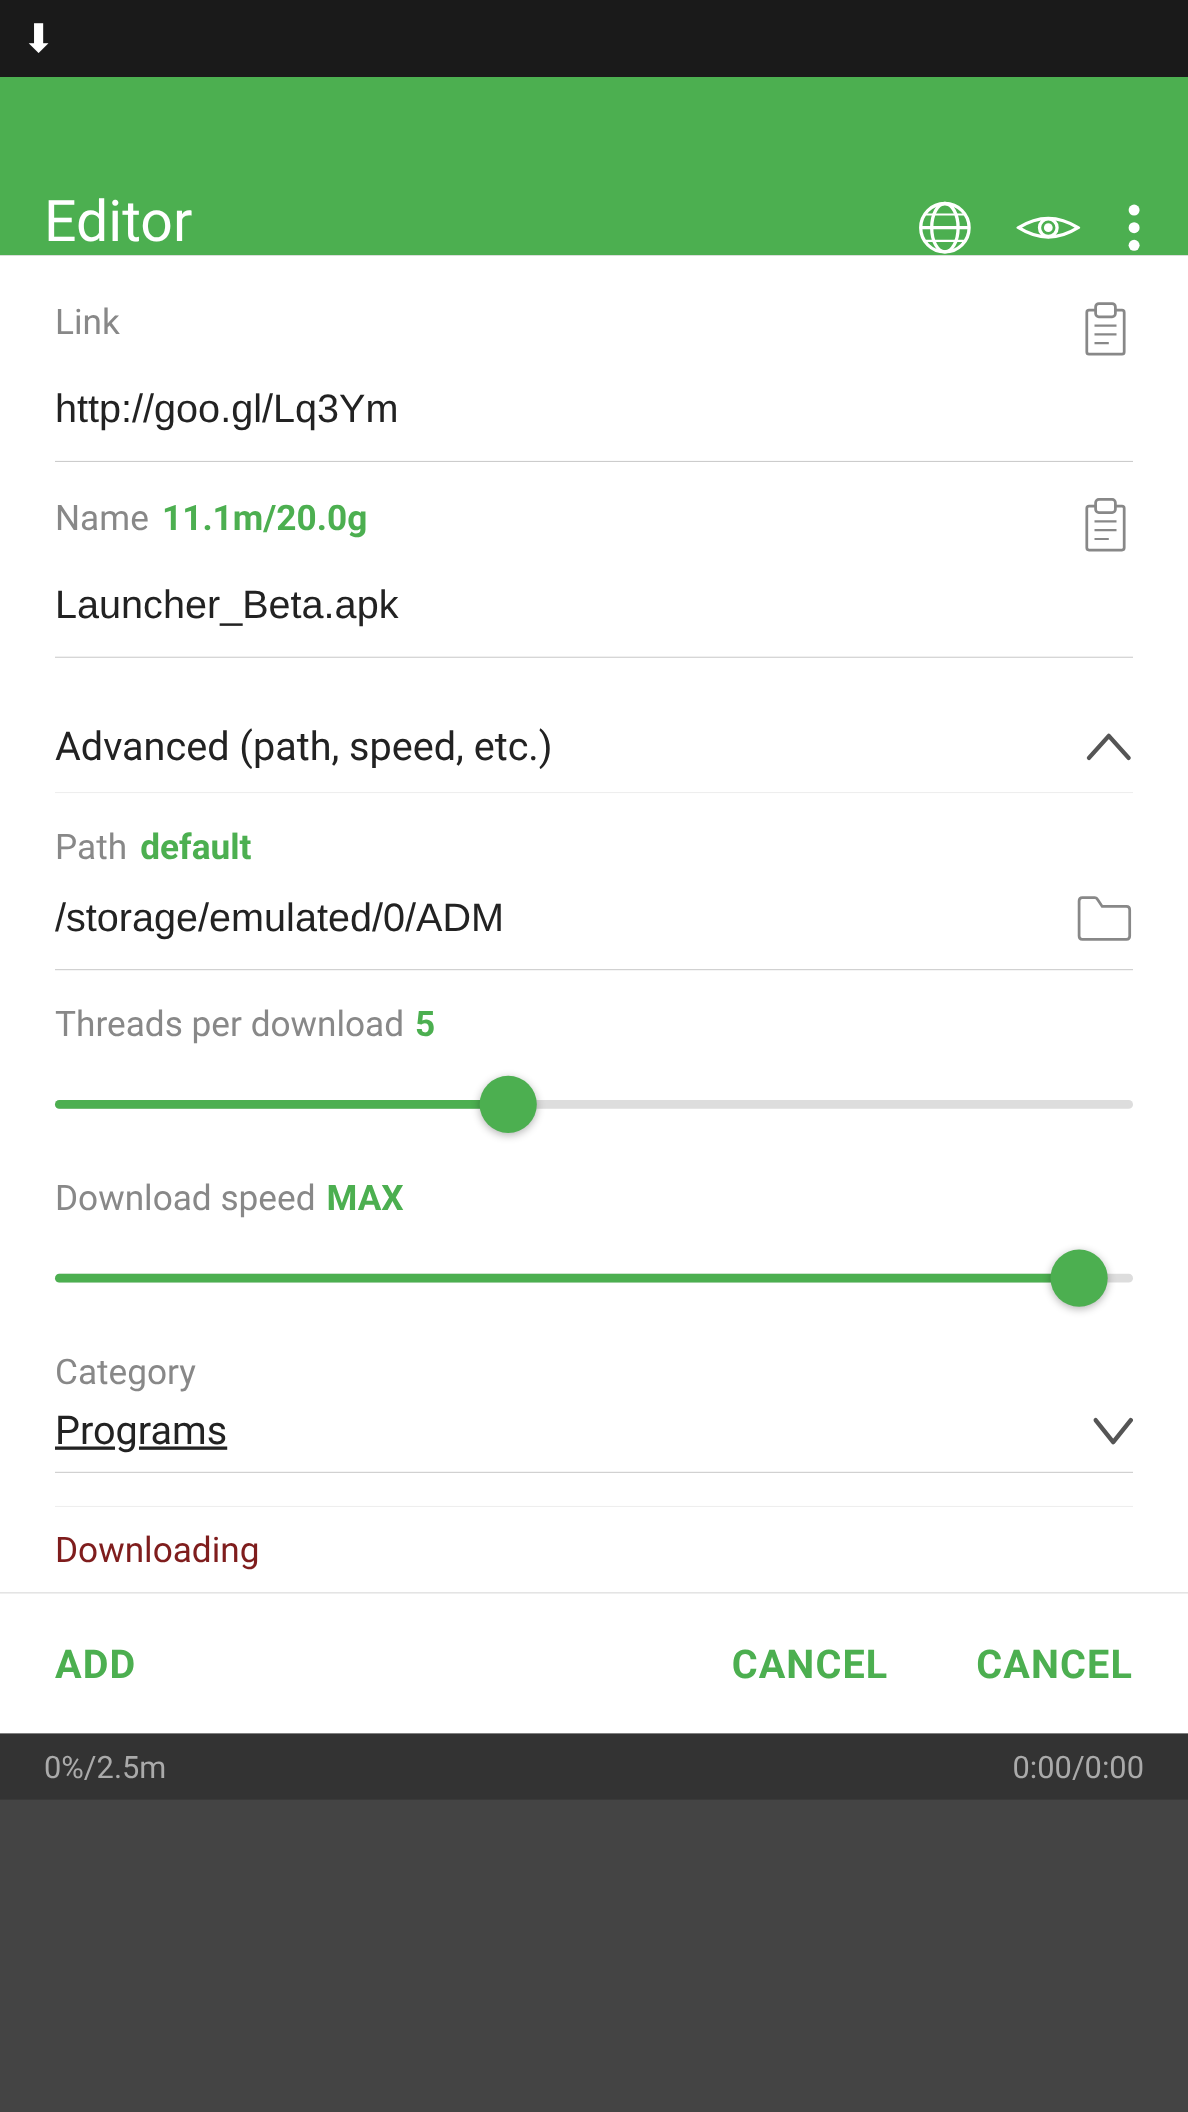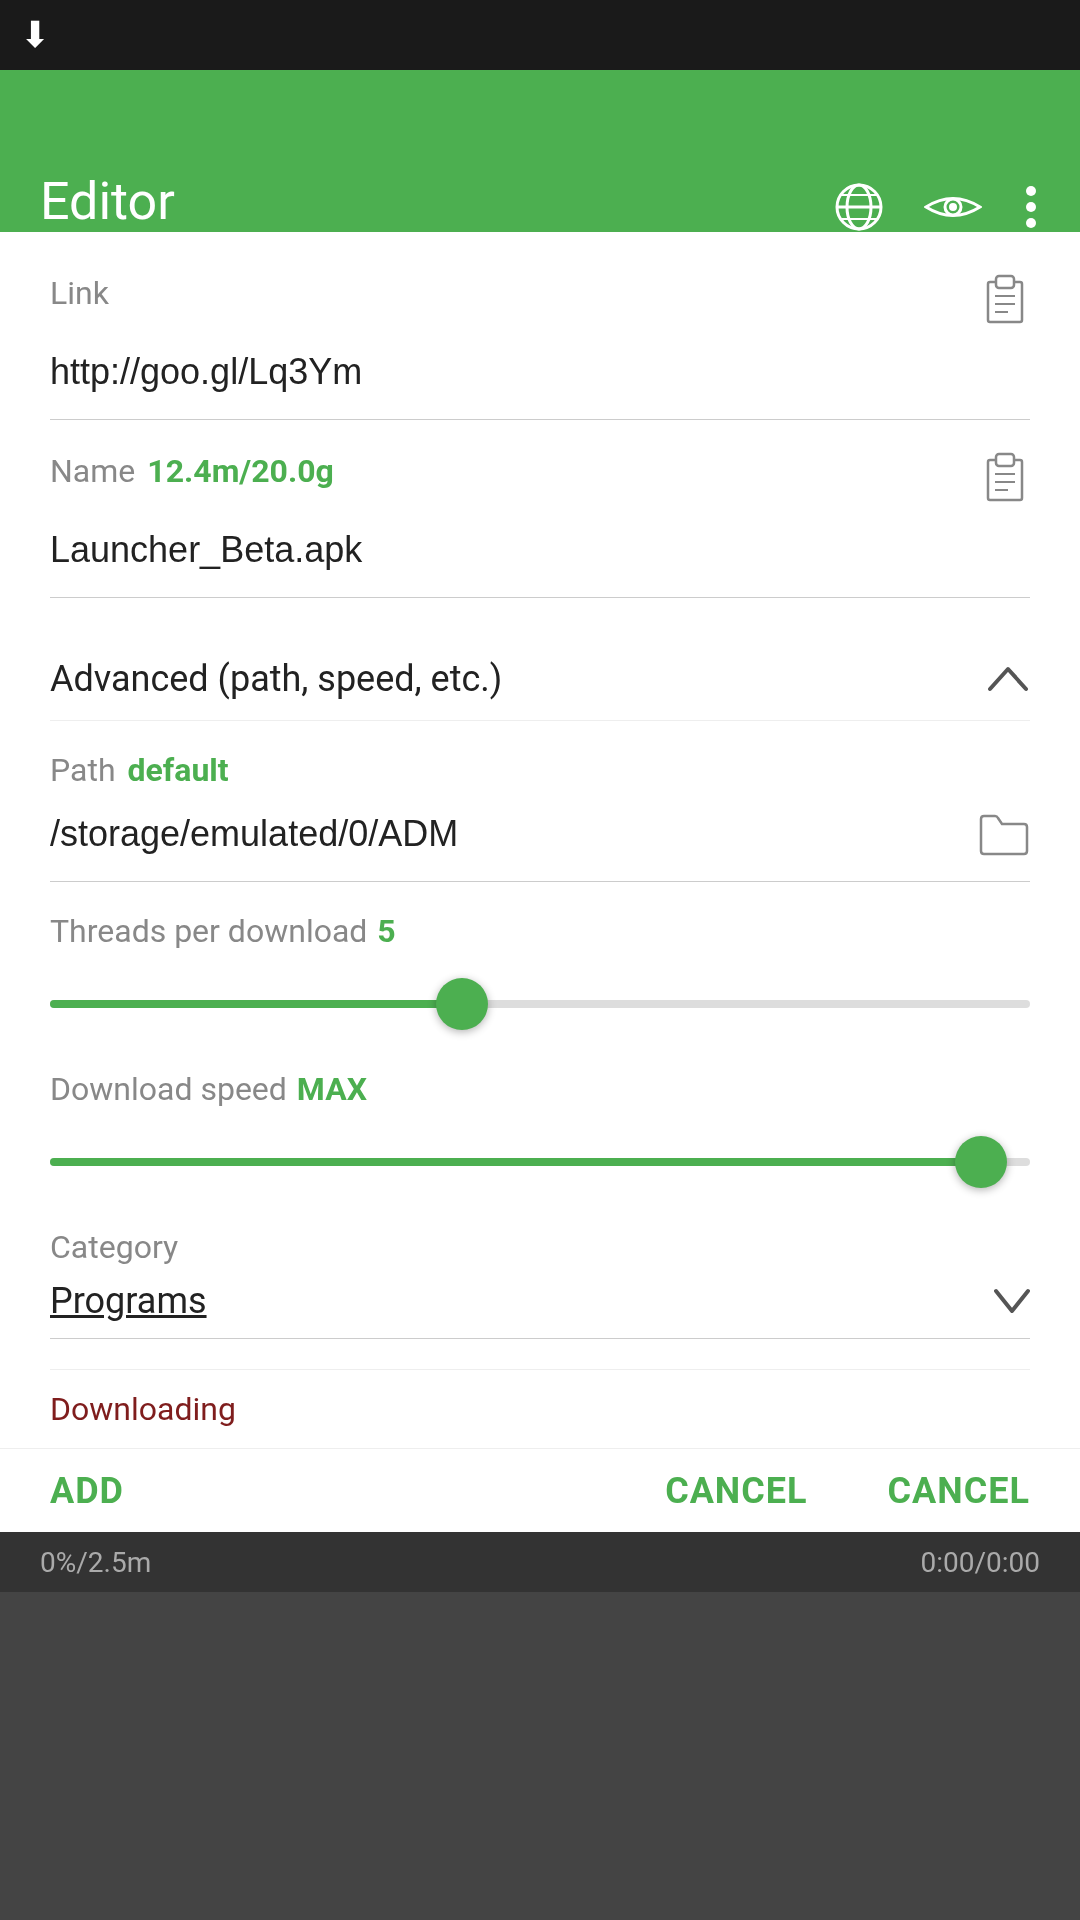--- a/index.html
+++ b/index.html
@@ -168,21 +168,21 @@
       padding: 20px 0 20px 0;
     }
     .downloading-label {
       color: #7f1d1d;
       font-size: 32px;
     }
 
     
     .bottom-bar {
       width: 100%;
-      height: 84px;
+      height: 128px;
       background: white;
       display: flex;
       align-items: center;
       padding: 0 50px;
       border-top: 1px solid #eee;
     }
     .btn-add {
       color: #4caf50;
       font-size: 36px;
       font-weight: bold;
@@ -304,21 +304,21 @@
     </div>
     <div class="field-row">
       <input class="field-input" type="text" value="http://goo.gl/Lq3Ym" style="">
     </div>
   </div>
 
   <div class="form-section">
     <div style="display:flex; align-items:center; justify-content:space-between; margin-bottom:14px;">
       <span class="field-label">
         <span>Name</span>
-        <span class="field-label-green">12.4m/20.0g</span>
+        <span class="field-label-green">11.1m/20.0g</span>
       </span>
       <svg width="50" height="55" viewBox="0 0 50 55" style="cursor:pointer;">
         <rect x="8" y="10" width="34" height="40" rx="2" stroke="#888" stroke-width="2.5" fill="white"></rect>
         <rect x="16" y="4" width="18" height="12" rx="3" stroke="#888" stroke-width="2.5" fill="white"></rect>
         <line x1="15" y1="24" x2="35" y2="24" stroke="#888" stroke-width="2"></line>
         <line x1="15" y1="32" x2="35" y2="32" stroke="#888" stroke-width="2"></line>
         <line x1="15" y1="40" x2="28" y2="40" stroke="#888" stroke-width="2"></line>
       </svg>
     </div>
     <div class="field-row">

